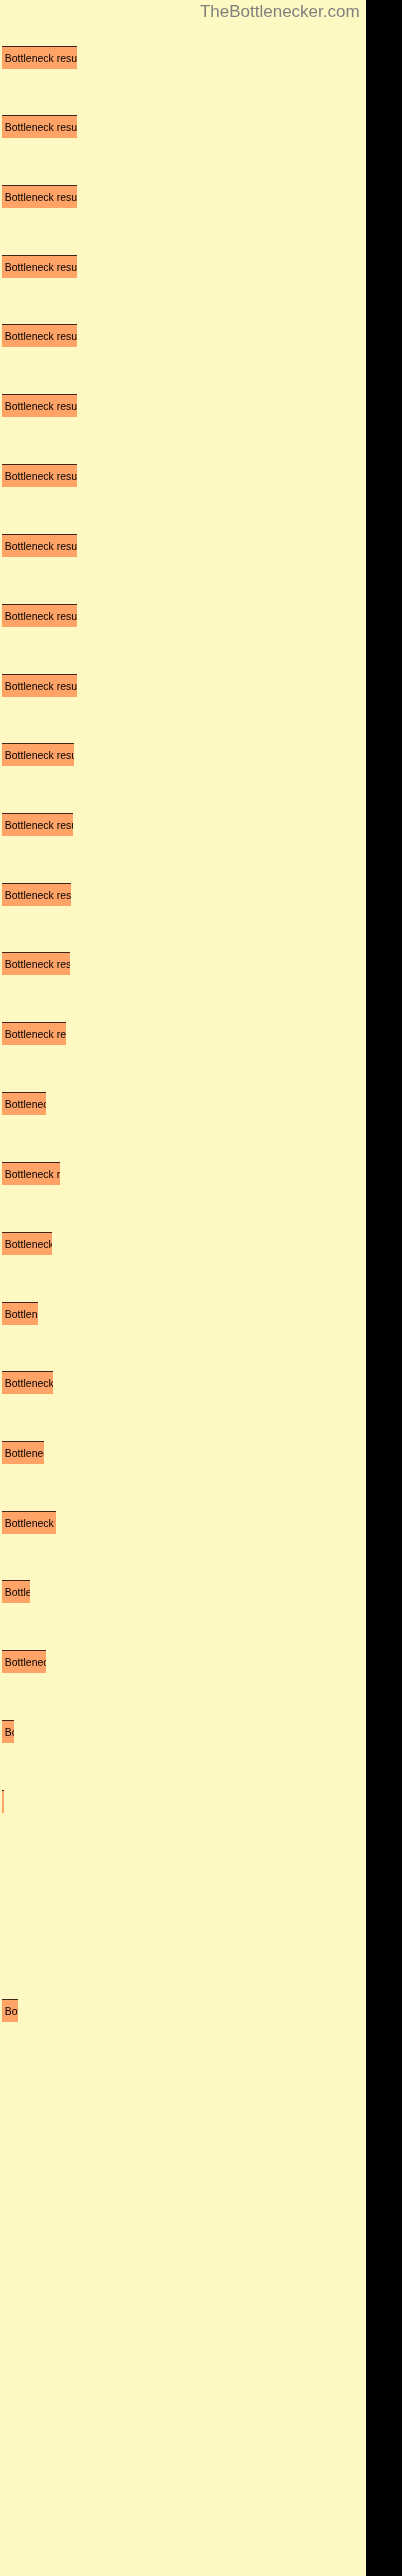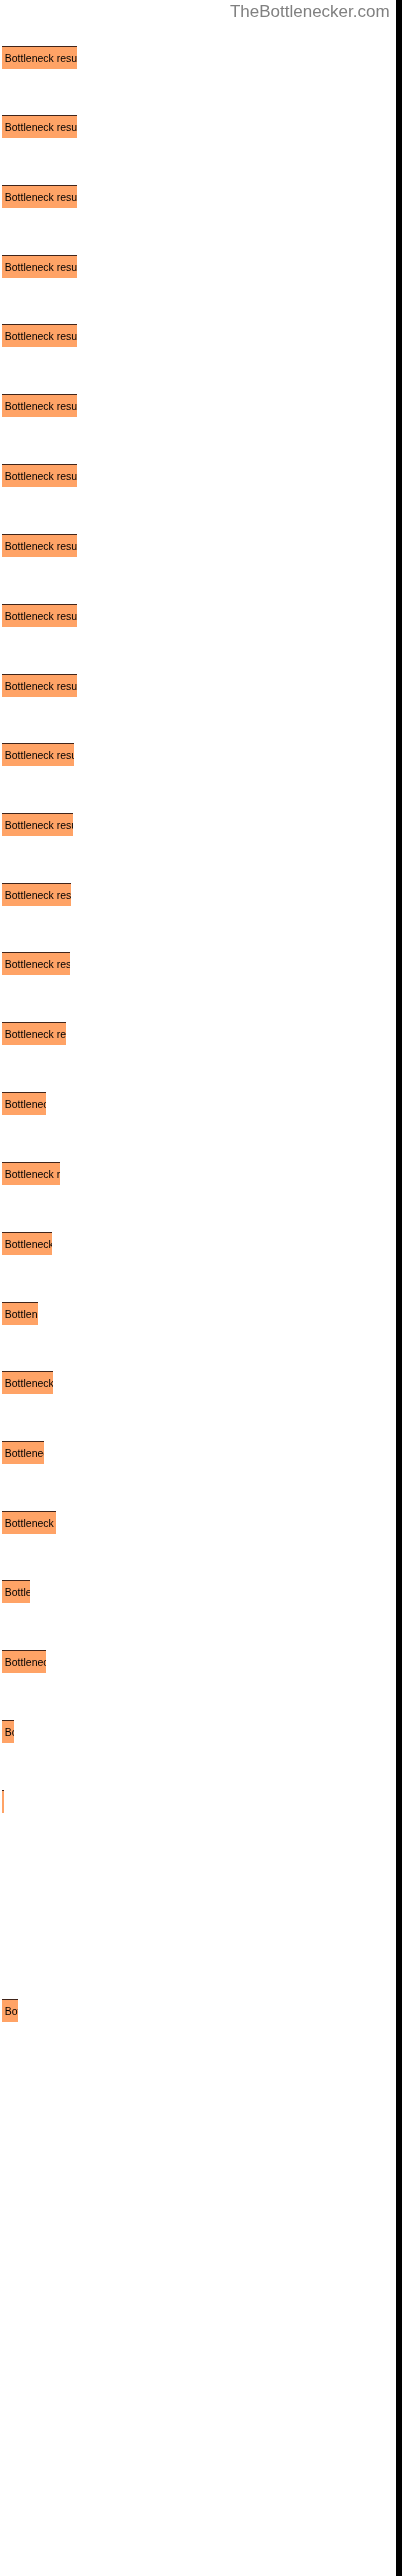--- a/index.html
+++ b/index.html
@@ -10,23 +10,23 @@
   body {
     width: 403px;
     height: 2576px;
     position: relative;
     overflow: hidden;
     font-family: "Liberation Sans", sans-serif;
   }
   #chart-root {
     position: absolute;
     left: 0; top: 0;
-    width: 396px;
+    width: 366px;
     height: 2576px;
-    background: #ffffff;
+    background: #fef9c3;
   }
   #site-title {
     position: absolute;
     right: 6.4px;
     top: 0.8px;
     font-size: 17px;
     line-height: 21px;
     color: #808080;
     letter-spacing: 0px;
     white-space: nowrap;

